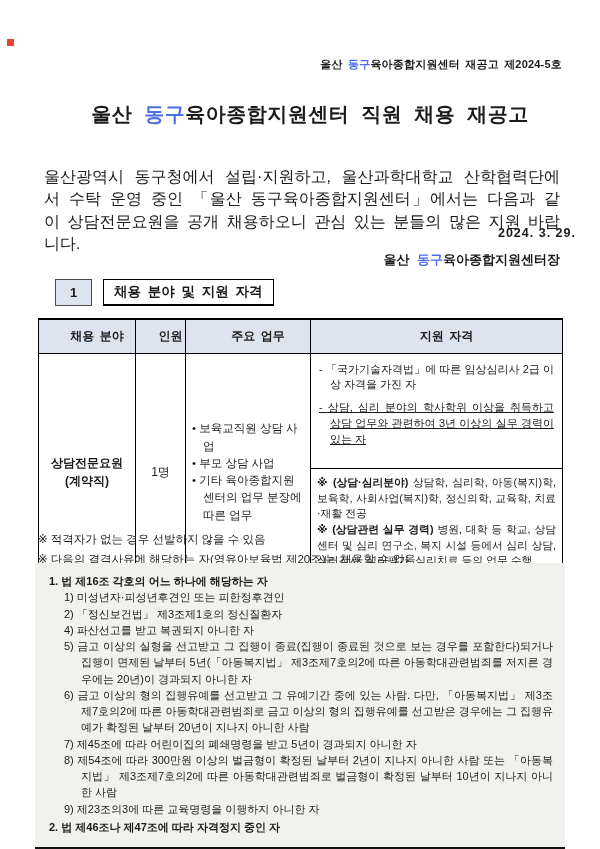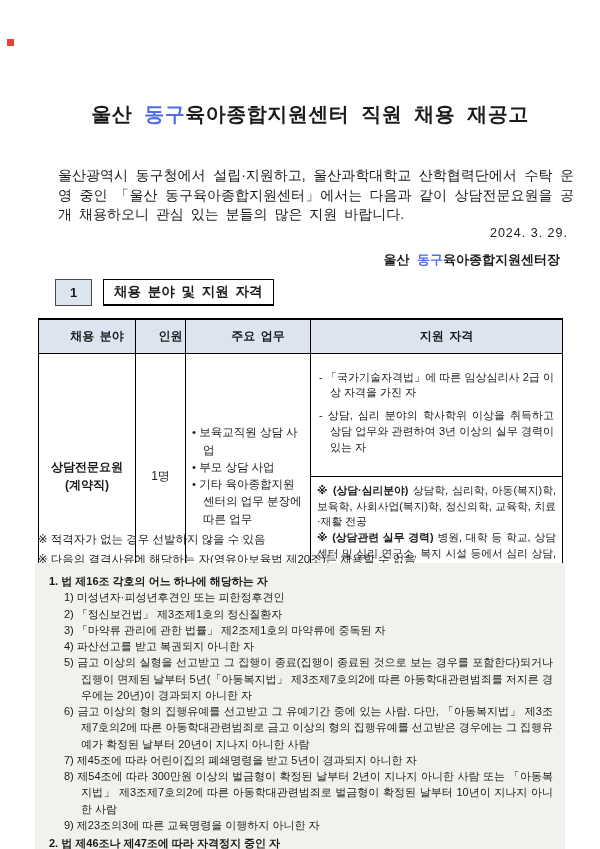--- a/index.html
+++ b/index.html
@@ -17,26 +17,26 @@
 
   .header-right {
     position:absolute; top:57px; right:38px;
     font-size:11px; font-weight:bold; word-spacing:2px; letter-spacing:0.2px;
   }
   .doc-title {
     position:absolute; top:101px; left:0; width:100%;
     text-align:center; font-size:20px; font-weight:bold; word-spacing:6px; letter-spacing:0.5px;padding-left:20px;
   }
   .intro {
-    position:absolute; top:166px; left:58px; width:516px;
-    font-size:14px; line-height:1.4; text-align:justify; word-spacing:3px;
+    position:absolute; top:166px; left:44px; width:516px;
+    font-size:16px; line-height:1.4; text-align:justify; word-spacing:3px;
   }
   .date-line {
-    position:absolute; top:226px; right:32px;
-    font-size:12.5px; font-weight:normal; letter-spacing:1px;
+    position:absolute; top:226px; right:24px;
+    font-size:12.5px; font-weight:bold; letter-spacing:1px;
   }
   .signature {
     position:absolute; top:251px; right:40px;
     font-size:13px; font-weight:bold; word-spacing:4px;
   }
 
   .section-header { position:absolute; top:279px; left:55px; display:flex; align-items:stretch; gap:11px; height:27px; }
   .section-num {
     width:37px; background:#dce4f0; border:1px solid #4a4a4a;
     display:flex; align-items:center; justify-content:center;
@@ -59,23 +59,23 @@
   table.recruit thead th {
     background:#dce4f0; font-weight:bold; font-size:12px;
     height:34px; text-align:center; word-spacing:2px;padding-left:20px;
   }
   .col-field { width:97px; } .col-count { width:50px; } .col-duty { width:125px; } .col-qual { width:252px; }
   td.cell-field { text-align:center; font-weight:bold; font-size:12px; line-height:1.5; }
   td.cell-count { text-align:center; font-size:12px; }
   td.cell-duty { padding:6px 6px; vertical-align:middle; }
   .duty-item { padding-left:11px; text-indent:-11px; line-height:1.5; }
   .duty-item::before { content:"• "; }
-  td.cell-qual-top { height:85px; padding:16px 8px; vertical-align:middle; font-size:11px; }
+  td.cell-qual-top { height:85px; padding:8px 8px; vertical-align:middle; font-size:11px; }
   .qual-item { padding-left:11px; text-indent:-11px; line-height:1.45; margin-bottom:7px; text-align:justify; }
-  .qual-item:last-child { margin-bottom:4px; }
+  .qual-item:last-child { margin-bottom:12px;text-decoration:underline; }
   .qual-item::before { content:"- "; }
   td.cell-qual-bottom { height:88px; padding:6px 6px; vertical-align:middle; font-size:10.8px; }
   .qual-note { line-height:1.45; text-align:justify; }
 
   .notes { position:absolute; top:531px; left:38px; width:524px; font-size:11.5px; line-height:1.55; }
   .note-line { margin-bottom:2px; }
 
   .gray-box {
     position:absolute; top:563px; left:35px; width:530px;
     background:#f1f1ee; border-bottom:2px solid #111;
@@ -85,20 +85,21 @@
   .gb-item-bold { font-weight:bold; padding-left:15px; text-indent:-15px; margin-top:2px; }
   .gb-sub { padding-left:32px; text-indent:-17px; }
 </style>
 </head>
 <body>
 
 <div class="page">
 
   <div class="red-marker"></div>
 
+  <div class="header-right"><span>울산 </span><span class="accent">동구</span><span>육아종합지원센터 재공고 제2024-5호</span></div>
 
   <div class="doc-title"><span>울산 </span><span class="accent">동구</span><span>육아종합지원센터 직원 채용 재공고</span></div>
 
   <div class="intro">울산광역시 동구청에서 설립·지원하고, 울산과학대학교 산학협력단에서 수탁 운영 중인 「울산 동구육아종합지원센터」에서는 다음과 같이 상담전문요원을 공개 채용하오니 관심 있는 분들의 많은 지원 바랍니다.</div>
 
   <div class="date-line">2024. 3. 29.</div>
 
   <div class="signature"><span>울산 </span><span class="accent">동구</span><span>육아종합지원센터장</span></div>
 
   <div class="section-header">
@@ -150,21 +151,20 @@
 
   <div class="notes">
     <div class="note-line">※ 적격자가 없는 경우 선발하지 않을 수 있음</div>
     <div class="note-line">※ 다음의 결격사유에 해당하는 자(영유아보육법 제20조)는 채용할 수 없음</div>
   </div>
 
   <div class="gray-box">
     <div class="gb-item-bold">1. 법 제16조 각호의 어느 하나에 해당하는 자</div>
     <div class="gb-sub">1) 미성년자·피성년후견인 또는 피한정후견인</div>
     <div class="gb-sub">2) 「정신보건법」 제3조제1호의 정신질환자</div>
-    <div class="gb-sub">3) 「마약류 관리에 관한 법률」 제2조제1호의 마약류에 중독된 자</div>
     <div class="gb-sub">4) 파산선고를 받고 복권되지 아니한 자</div>
     <div class="gb-sub">5) 금고 이상의 실형을 선고받고 그 집행이 종료(집행이 종료된 것으로 보는 경우를 포함한다)되거나 집행이 면제된 날부터 5년(「아동복지법」 제3조제7호의2에 따른 아동학대관련범죄를 저지른 경우에는 20년)이 경과되지 아니한 자</div>
     <div class="gb-sub">6) 금고 이상의 형의 집행유예를 선고받고 그 유예기간 중에 있는 사람. 다만, 「아동복지법」 제3조제7호의2에 따른 아동학대관련범죄로 금고 이상의 형의 집행유예를 선고받은 경우에는 그 집행유예가 확정된 날부터 20년이 지나지 아니한 사람</div>
     <div class="gb-sub">7) 제45조에 따라 어린이집의 폐쇄명령을 받고 5년이 경과되지 아니한 자</div>
     <div class="gb-sub">8) 제54조에 따라 300만원 이상의 벌금형이 확정된 날부터 2년이 지나지 아니한 사람 또는 「아동복지법」 제3조제7호의2에 따른 아동학대관련범죄로 벌금형이 확정된 날부터 10년이 지나지 아니한 사람</div>
     <div class="gb-sub">9) 제23조의3에 따른 교육명령을 이행하지 아니한 자</div>
     <div class="gb-item-bold">2. 법 제46조나 제47조에 따라 자격정지 중인 자</div>
 
   </div>
 

